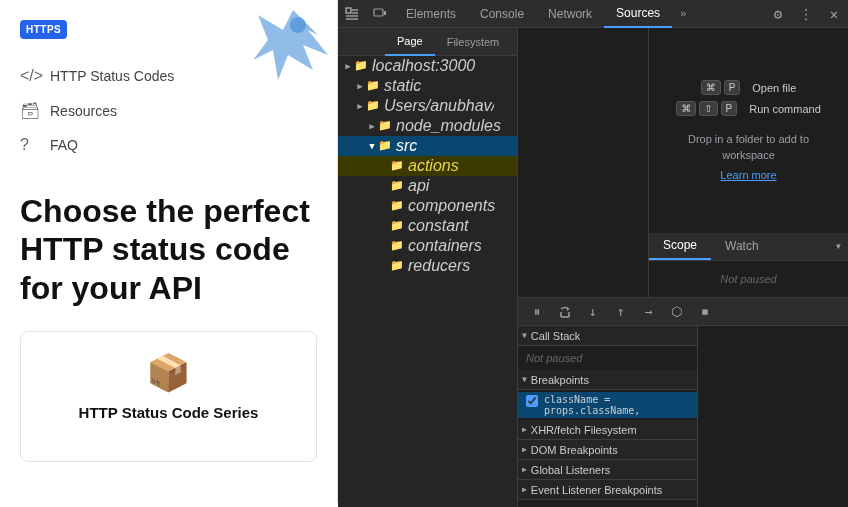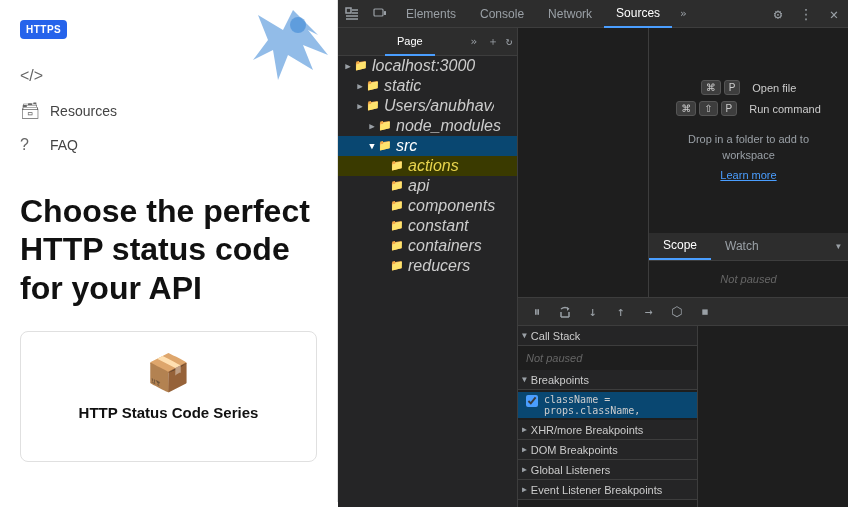--- a/index.html
+++ b/index.html
@@ -460,20 +460,21 @@
 <body>
 
 <div class="sidebar-wrapper">
   <div class="sidebar">
     <div class="sidebar-logo">
       <div class="https-badge">HTTPS</div>
     </div>
     <div class="sidebar-nav">
       <div class="sidebar-nav-item">
         <span class="nav-icon">&lt;/&gt;</span>
+        <span>HTTP Status Codes</span>
       </div>
       <div class="sidebar-nav-item">
         <span class="nav-icon">🗃</span>
         <span>Resources</span>
       </div>
       <div class="sidebar-nav-item">
         <span class="nav-icon">?</span>
         <span>FAQ</span>
       </div>
     </div>
@@ -523,20 +524,21 @@
       <div class="devtools-icon-btn">✕</div>
     </div>
   </div>
 
   <div class="sources-panel">
 
     <div class="file-tree">
 
       <div class="file-tree-tabs">
         <div class="file-tree-tab active">Page</div>
+        <div class="file-tree-tab">Filesystem</div>
         <div class="file-tree-more">»</div>
         <div class="file-tree-icon">＋</div>
         <div class="file-tree-icon">↻</div>
       </div>
 
       <div class="tree-item">
         <span class="tree-arrow">▶</span>
         <span class="tree-folder-icon" style="color:#dcb67a">📁</span>
         <span class="tree-label">localhost:3000</span>
       </div>
@@ -670,21 +672,21 @@
               <div class="breakpoint-item">
                 <input type="checkbox" class="breakpoint-checkbox" checked="" style="">
                 <div>
                   <div class="bp-code">className = props.className,</div>
                 </div>
               </div>
             </div>
 
             <div class="collapsed-section">
               <span class="section-arrow">▶</span>
-              <span class="section-title">XHR/more Breakpoints</span>
+              <span class="section-title">XHR/fetch Filesystem</span>
             </div>
 
             <div class="collapsed-section">
               <span class="section-arrow">▶</span>
               <span class="section-title">DOM Breakpoints</span>
             </div>
 
             <div class="collapsed-section">
               <span class="section-arrow">▶</span>
               <span class="section-title">Global Listeners</span>

